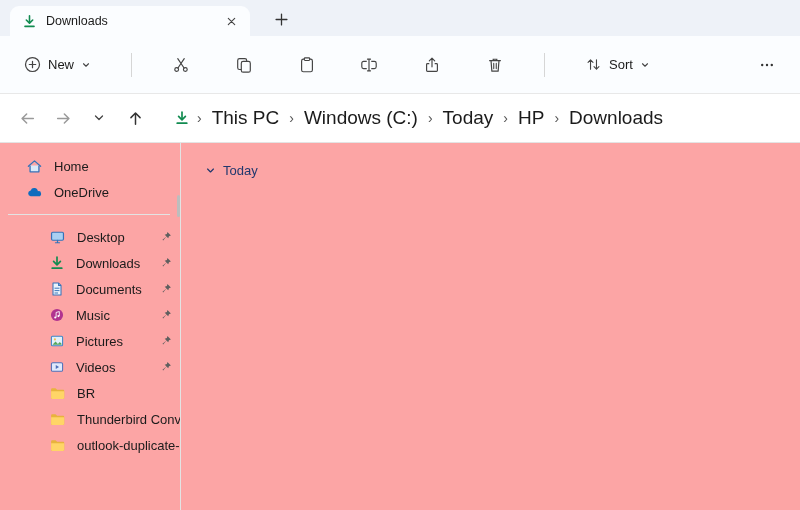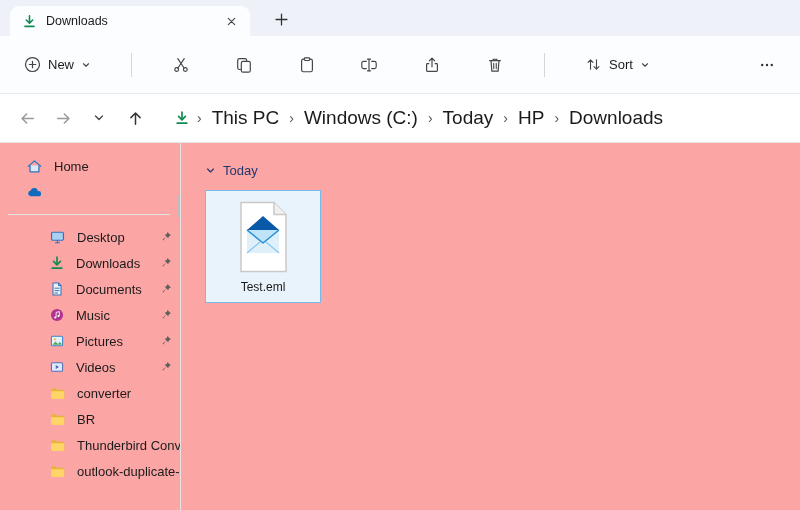--- a/index.html
+++ b/index.html
@@ -230,20 +230,21 @@
             </svg>
         </span>
         <span class="side-label">Home</span>
       </div>
       <div class="side-item">
         <span class="icon">
           <svg width="17" height="17" viewBox="0 0 20 20">
               <path d="M5.4 14.4h9.2a3 3 0 10-.6-5.9 4.4 4.4 0 00-8.5-1A3.5 3.5 0 005.4 14.4z" fill="#0f6cbd"></path>
             </svg>
         </span>
+        <span class="side-label">OneDrive</span>
       </div>
 
       <div class="side-sep"></div>
       <div class="side-scroll-thumb"></div>
 
       <div class="side-item indent">
         <span class="icon">
           <svg width="17" height="17" viewBox="0 0 20 20">
               <rect x="3" y="3.8" width="14" height="9.4" rx="1.4" fill="#a9d0f2" stroke="#3573b9" stroke-width="1.4"></rect>
               <path d="M7.6 16.2h4.8M10 13.2v3" stroke="#3573b9" stroke-width="1.4" stroke-linecap="round"></path>
@@ -331,71 +332,48 @@
             </svg>
         </span>
       </div>
       <div class="side-item indent">
         <span class="icon">
           <svg width="17" height="17" viewBox="0 0 20 20">
               <path d="M2.5 5.2c0-.8.6-1.4 1.4-1.4h3.8l1.9 1.9h6.9c.8 0 1.4.6 1.4 1.4v8c0 .8-.6 1.4-1.4 1.4H3.9c-.8 0-1.4-.6-1.4-1.4z" fill="#e8b33d"></path>
               <path d="M2.5 7.4h15.4v7.7c0 .8-.6 1.4-1.4 1.4H3.9c-.8 0-1.4-.6-1.4-1.4z" fill="#ffd567"></path>
             </svg>
         </span>
-        <span class="side-label">converter</span>
+        <span class="side-label">BR</span>
       </div>
       <div class="side-item indent">
         <span class="icon">
           <svg width="17" height="17" viewBox="0 0 20 20">
               <path d="M2.5 5.2c0-.8.6-1.4 1.4-1.4h3.8l1.9 1.9h6.9c.8 0 1.4.6 1.4 1.4v8c0 .8-.6 1.4-1.4 1.4H3.9c-.8 0-1.4-.6-1.4-1.4z" fill="#e8b33d"></path>
               <path d="M2.5 7.4h15.4v7.7c0 .8-.6 1.4-1.4 1.4H3.9c-.8 0-1.4-.6-1.4-1.4z" fill="#ffd567"></path>
             </svg>
         </span>
-        <span class="side-label">BR</span>
+        <span class="side-label">Thunderbird Converte</span>
       </div>
       <div class="side-item indent">
         <span class="icon">
           <svg width="17" height="17" viewBox="0 0 20 20">
               <path d="M2.5 5.2c0-.8.6-1.4 1.4-1.4h3.8l1.9 1.9h6.9c.8 0 1.4.6 1.4 1.4v8c0 .8-.6 1.4-1.4 1.4H3.9c-.8 0-1.4-.6-1.4-1.4z" fill="#e8b33d"></path>
               <path d="M2.5 7.4h15.4v7.7c0 .8-.6 1.4-1.4 1.4H3.9c-.8 0-1.4-.6-1.4-1.4z" fill="#ffd567"></path>
             </svg>
         </span>
-        <span class="side-label">Thunderbird Converte</span>
-      </div>
-      <div class="side-item indent">
-        <span class="icon">
-          <svg width="17" height="17" viewBox="0 0 20 20">
-              <path d="M2.5 5.2c0-.8.6-1.4 1.4-1.4h3.8l1.9 1.9h6.9c.8 0 1.4.6 1.4 1.4v8c0 .8-.6 1.4-1.4 1.4H3.9c-.8 0-1.4-.6-1.4-1.4z" fill="#e8b33d"></path>
-              <path d="M2.5 7.4h15.4v7.7c0 .8-.6 1.4-1.4 1.4H3.9c-.8 0-1.4-.6-1.4-1.4z" fill="#ffd567"></path>
-            </svg>
-        </span>
         <span class="side-label">outlook-duplicate-re</span>
       </div>
     </div>
 
     <div class="main">
       <div class="group-header">
         <span class="icon">
           <svg width="11" height="11" viewBox="0 0 12 12">
               <path d="M2.8 4.4L6 7.6l3.2-3.2" stroke="#21386e" stroke-width="1.3" fill="none" stroke-linecap="round" stroke-linejoin="round"></path>
             </svg>
         </span>
         <span>Today</span>
       </div>
 
-      <div class="file-tile">
-        <span class="icon">
-          <svg width="60" height="72" viewBox="0 0 60 72">
-            <path d="M8 1.5h33L53 13.5v57H8z" fill="#ffffff" stroke="#c9c9c9" stroke-width="1.5" stroke-linejoin="round"></path>
-            <path d="M41 1.5v12h12" fill="#f0f0f0" stroke="#c9c9c9" stroke-width="1.5" stroke-linejoin="round"></path>
-            <path d="M14 29L30 15l16 14z" fill="#0a58a8"></path>
-            <rect x="14" y="29" width="32" height="23" fill="#bfe3f8"></rect>
-            <path d="M14 29l16 13 16-13v23H14z" fill="#dff0fb"></path>
-            <path d="M14 52l13-11M46 52L33 41" stroke="#8ec8ee" stroke-width="1.4" fill="none"></path>
-            <path d="M14 29l16 13 16-13" stroke="#2a8fd4" stroke-width="1.6" fill="none" stroke-linejoin="round"></path>
-          </svg>
-        </span>
-        <span class="file-name">Test.eml</span>
-      </div>
     </div>
 
   </div>
 </div>
 
 </body></html>

